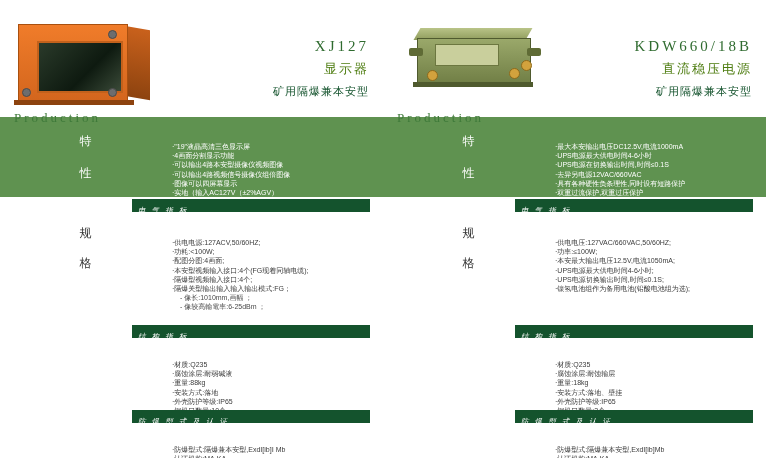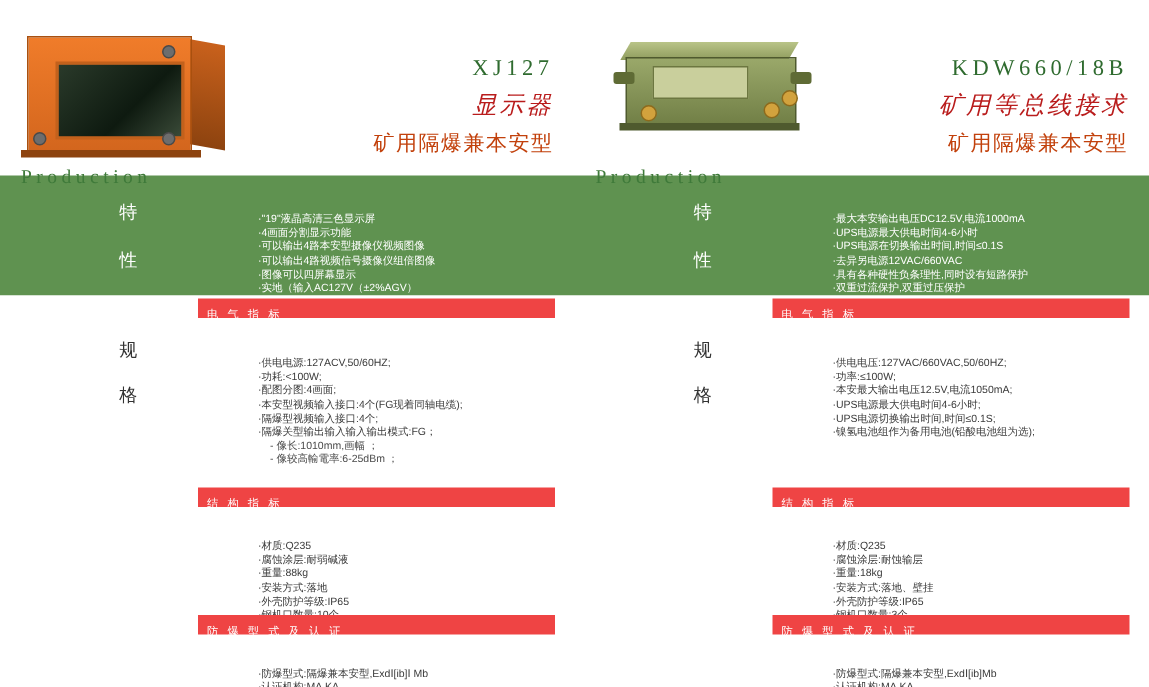--- a/index.html
+++ b/index.html
@@ -56,30 +56,29 @@
     top: 38px;
     text-align: right;
   }
   .model {
     font-size: 15px;
     letter-spacing: 3px;
     color: #2f6b2f;
     font-family: "Liberation Serif", serif;
   }
   .cn-name {
-    font-size: 16px;
+    font-size: 13px;
     letter-spacing: 2px;
-    color: #b91c1c;
+    color: #4d7c0f;
     margin-top: 5px;
-    font-style: italic;
   }
   .cn-sub {
-    font-size: 14px;
+    font-size: 11px;
     letter-spacing: 1px;
-    color: #c2410c;
+    color: #14532d;
     margin-top: 6px;
   }
   .production {
     position: absolute;
     left: 14px;
     top: 110px;
     font-size: 13px;
     letter-spacing: 3px;
     color: #3f7a3a;
     font-family: "Liberation Serif", serif;
@@ -205,21 +204,22 @@
     padding-left: 8px;
     color: #4a4a4a;
   }
 
   
   .sec-head {
     position: absolute;
     left: 132px;
     width: 238px;
     height: 13px;
-    background: #ef4444;
+    background: #14532d;
+    font-style: italic;
   }
   .sec-head span {
     font-size: 7.5px;
     color: #ffffff;
     letter-spacing: 2px;
     line-height: 13px;
     margin-left: 6px;
   }
 </style>
 </head>
@@ -311,21 +311,21 @@
       <div class="dev2-lug" style="left:18px; top:30px;"></div>
       <div class="dev2-lug" style="left:136px; top:30px;"></div>
       <div class="dev2-port" style="left:118px; top:50px;"></div>
       <div class="dev2-port" style="left:130px; top:42px;"></div>
       <div class="dev2-port" style="left:36px; top:52px;"></div>
       <div class="dev2-foot"></div>
     </div>
 
     <div class="title-block">
       <div class="model">KDW660/18B</div>
-      <div class="cn-name">矿用等总线接求</div>
+      <div class="cn-name">直流稳压电源</div>
       <div class="cn-sub">矿用隔爆兼本安型</div>
     </div>
     <div class="production">Production</div>
 
     <div class="side-label" style="top:130px;">特</div>
     <div class="side-label" style="top:162px;">性</div>
 
     <ul class="bullets" style="top:126px;">
       <li>·最大本安输出电压DC12.5V,电流1000mA</li>
       <li>·UPS电源最大供电时间4-6小时</li>

